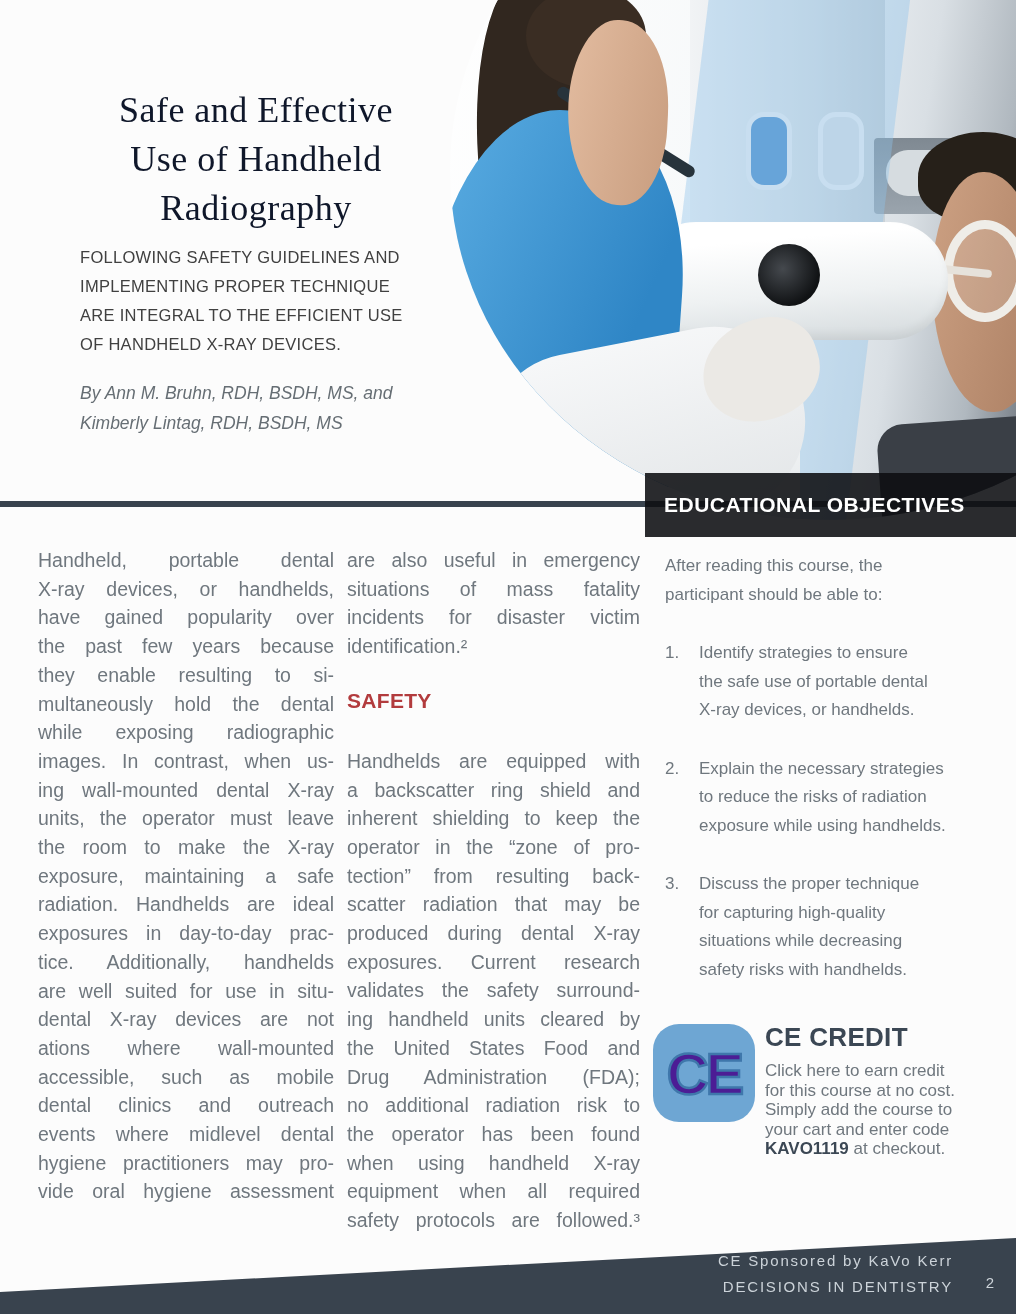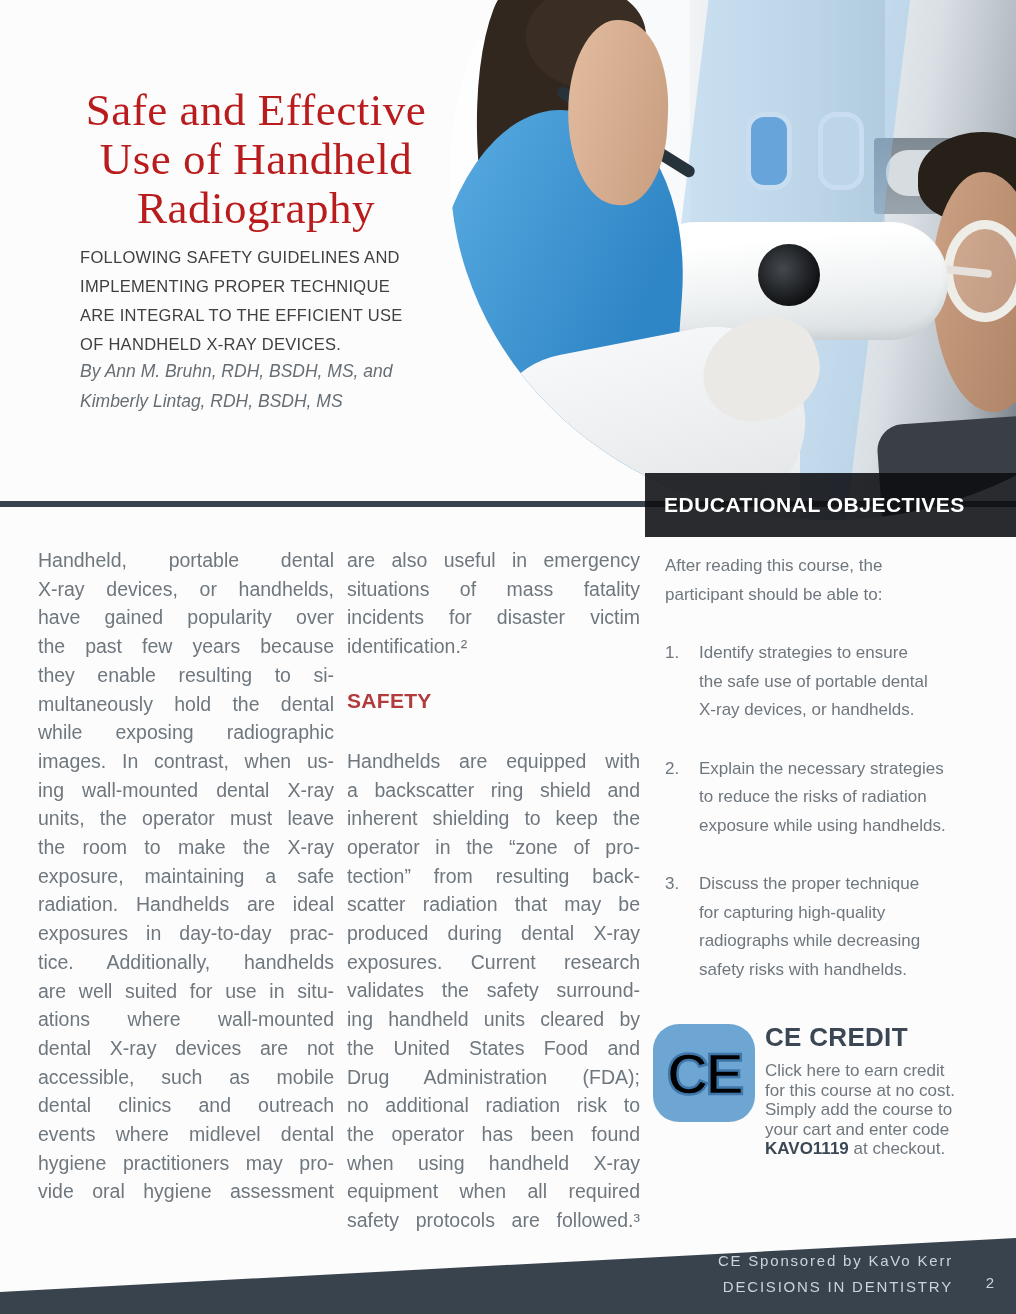--- a/index.html
+++ b/index.html
@@ -36,25 +36,25 @@
   .collar{left:96px;top:306px;width:160px;height:12px;border-radius:6px;background:#27333b;transform:rotate(32deg);}
   .sleeve{left:36px;top:520px;width:320px;height:185px;border-radius:90px;
           background:linear-gradient(175deg,#f7f8f9,#e3e6e8);transform:rotate(-11deg);}
   .head-hair{left:76px;top:168px;width:120px;height:100px;border-radius:50% 50% 45% 55%;background:#3a2d23;}
   .face{left:118px;top:200px;width:100px;height:185px;border-radius:48% 52% 44% 56%;
         background:linear-gradient(100deg,#e2bb9f,#c99e80);transform:rotate(3deg);}
   .glove{left:252px;top:500px;width:118px;height:100px;border-radius:55% 45% 50% 50%;background:#ebe9e5;transform:rotate(-18deg);}
 
   
   .title{position:absolute;left:60px;top:86px;width:392px;text-align:center;z-index:5;
-         font-family:"Liberation Serif","DejaVu Serif",serif;font-size:45px;line-height:49px;
-         color:#b91c1c;letter-spacing:0.5px;}
+         font-family:"Liberation Serif","DejaVu Serif",serif;font-size:36px;line-height:49px;
+         color:#0f172a;letter-spacing:0.5px;}
   .subtitle{position:absolute;left:80px;top:243px;width:330px;z-index:5;
             font-size:16.5px;line-height:29px;color:#404040;letter-spacing:0.3px;font-weight:500;}
-  .byline{position:absolute;left:80px;top:356px;width:340px;z-index:5;
+  .byline{position:absolute;left:80px;top:378px;width:340px;z-index:5;
           font-style:italic;font-size:17.5px;line-height:30px;color:#666e74;}
 
   
   .rule{position:absolute;left:0;top:501px;width:1016px;height:6px;background:#39434e;z-index:2;}
   .obj-header{position:absolute;left:645px;top:473px;width:371px;height:64px;z-index:3;
               background:rgba(12,14,17,0.88);display:flex;align-items:center;box-sizing:border-box;padding-left:19px;}
   .obj-header span{color:#ffffff;font-size:21px;font-weight:bold;letter-spacing:0.5px;position:relative;z-index:4;}
 
   
   .col{position:absolute;top:546px;z-index:5;color:#6f777e;font-size:19.5px;}
@@ -68,21 +68,21 @@
   .sidebar{position:absolute;left:645px;top:552px;width:371px;box-sizing:border-box;padding-left:20px;z-index:5;
            color:#6f777e;font-size:17px;}
   .sb-line{line-height:28.5px;}
   .obj-item{display:flex;margin-top:30px;}
   .obj-num{width:34px;flex:none;line-height:28.5px;}
 
   
   .ce{position:absolute;left:653px;top:1022px;width:363px;z-index:5;}
   .ce-icon{position:absolute;left:0;top:2px;width:102px;height:98px;border-radius:26px;background:#6ea6d3;
            display:flex;align-items:center;justify-content:center;cursor:pointer;}
-  .ce-icon span{font-size:58px;font-weight:bold;color:#000000;letter-spacing:-3px;
+  .ce-icon span{font-size:58px;font-weight:bold;color:#4c1d95;letter-spacing:-3px;
                 -webkit-text-stroke:2.5px #3f77ab;}
   .ce-right{margin-left:112px;}
   .ce-title{font-size:26px;font-weight:bold;color:#3b4754;letter-spacing:0.3px;margin-bottom:8px;}
   .ce-body{font-size:17px;line-height:19.5px;color:#6f777e;cursor:pointer;}
   .ce-code{font-weight:bold;color:#3b4754;}
 
   
   .footer{position:absolute;left:0;top:1238px;width:1016px;height:76px;background:#39434e;
           clip-path:polygon(0 71%,100% 0,100% 100%,0 100%);z-index:6;}
   .footer-text{position:absolute;right:63px;top:10px;text-align:right;color:#ccd3d9;
@@ -151,22 +151,22 @@
       <div class="jl">while exposing radiographic</div>
       <div class="jl">images. In contrast, when us-</div>
       <div class="jl">ing wall-mounted dental X-ray</div>
       <div class="jl">units, the operator must leave</div>
       <div class="jl">the room to make the X-ray</div>
       <div class="jl">exposure, maintaining a safe</div>
       <div class="jl">radiation. Handhelds are ideal</div>
       <div class="jl">exposures in day-to-day prac-</div>
       <div class="jl">tice. Additionally, handhelds</div>
       <div class="jl">are well suited for use in situ-</div>
+      <div class="jl">dental X-ray devices are not</div>
       <div class="jl">ations where wall-mounted</div>
-      <div class="jl">dental X-ray devices are not</div>
       <div class="jl">accessible, such as mobile</div>
       <div class="jl">dental clinics and outreach</div>
       <div class="jl">events where midlevel dental</div>
       <div class="jl">hygiene practitioners may pro-</div>
       <div class="jl">vide oral hygiene assessment</div>
     </div>
 
   <div class="col col2">
     <div>
         <div class="jl">are also useful in emergency</div>
@@ -216,21 +216,21 @@
           <div class="sb-line">Explain the necessary strategies</div>
           <div class="sb-line">to reduce the risks of radiation</div>
           <div class="sb-line">exposure while using handhelds.</div>
         </div>
     </div>
     <div class="obj-item">
       <div class="obj-num">3.</div>
       <div>
           <div class="sb-line">Discuss the proper technique</div>
           <div class="sb-line">for capturing high-quality</div>
-          <div class="sb-line">radiographs while decreasing</div>
+          <div class="sb-line">situations while decreasing</div>
           <div class="sb-line">safety risks with handhelds.</div>
         </div>
     </div>
   </div>
 
   <div class="ce">
     <div class="ce-icon">
       <span>CE</span>
     </div>
     <div class="ce-right">

